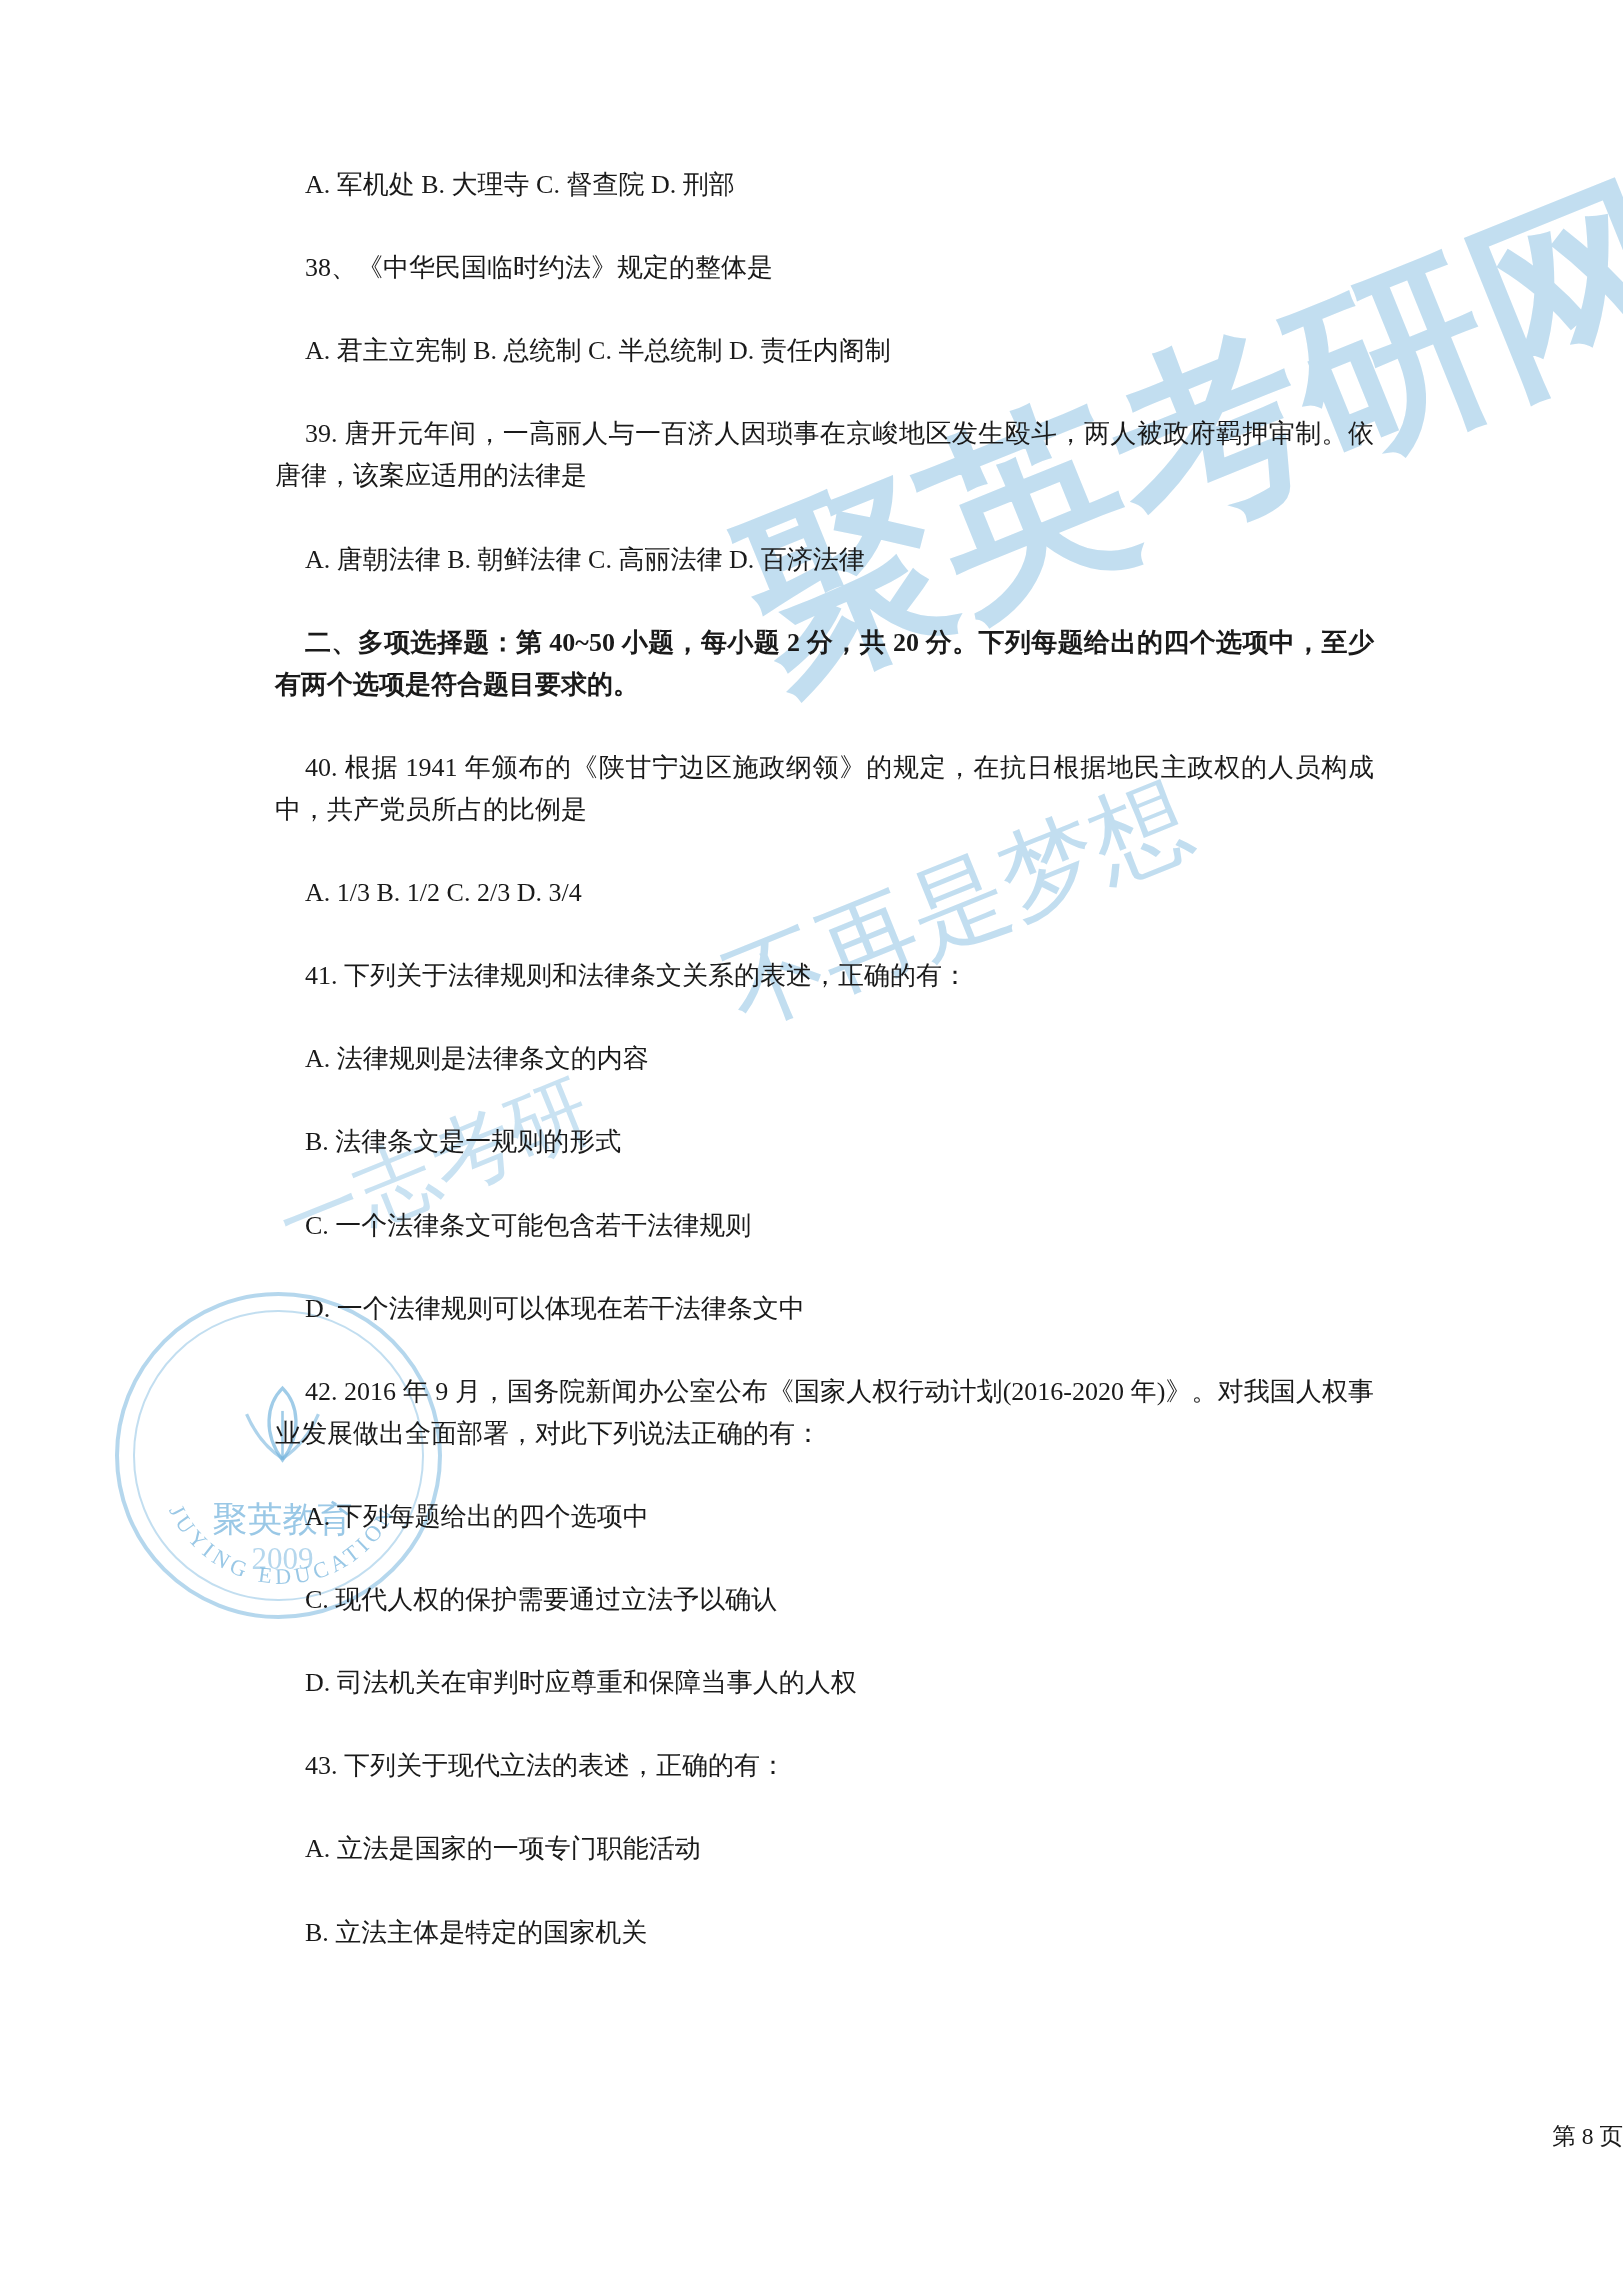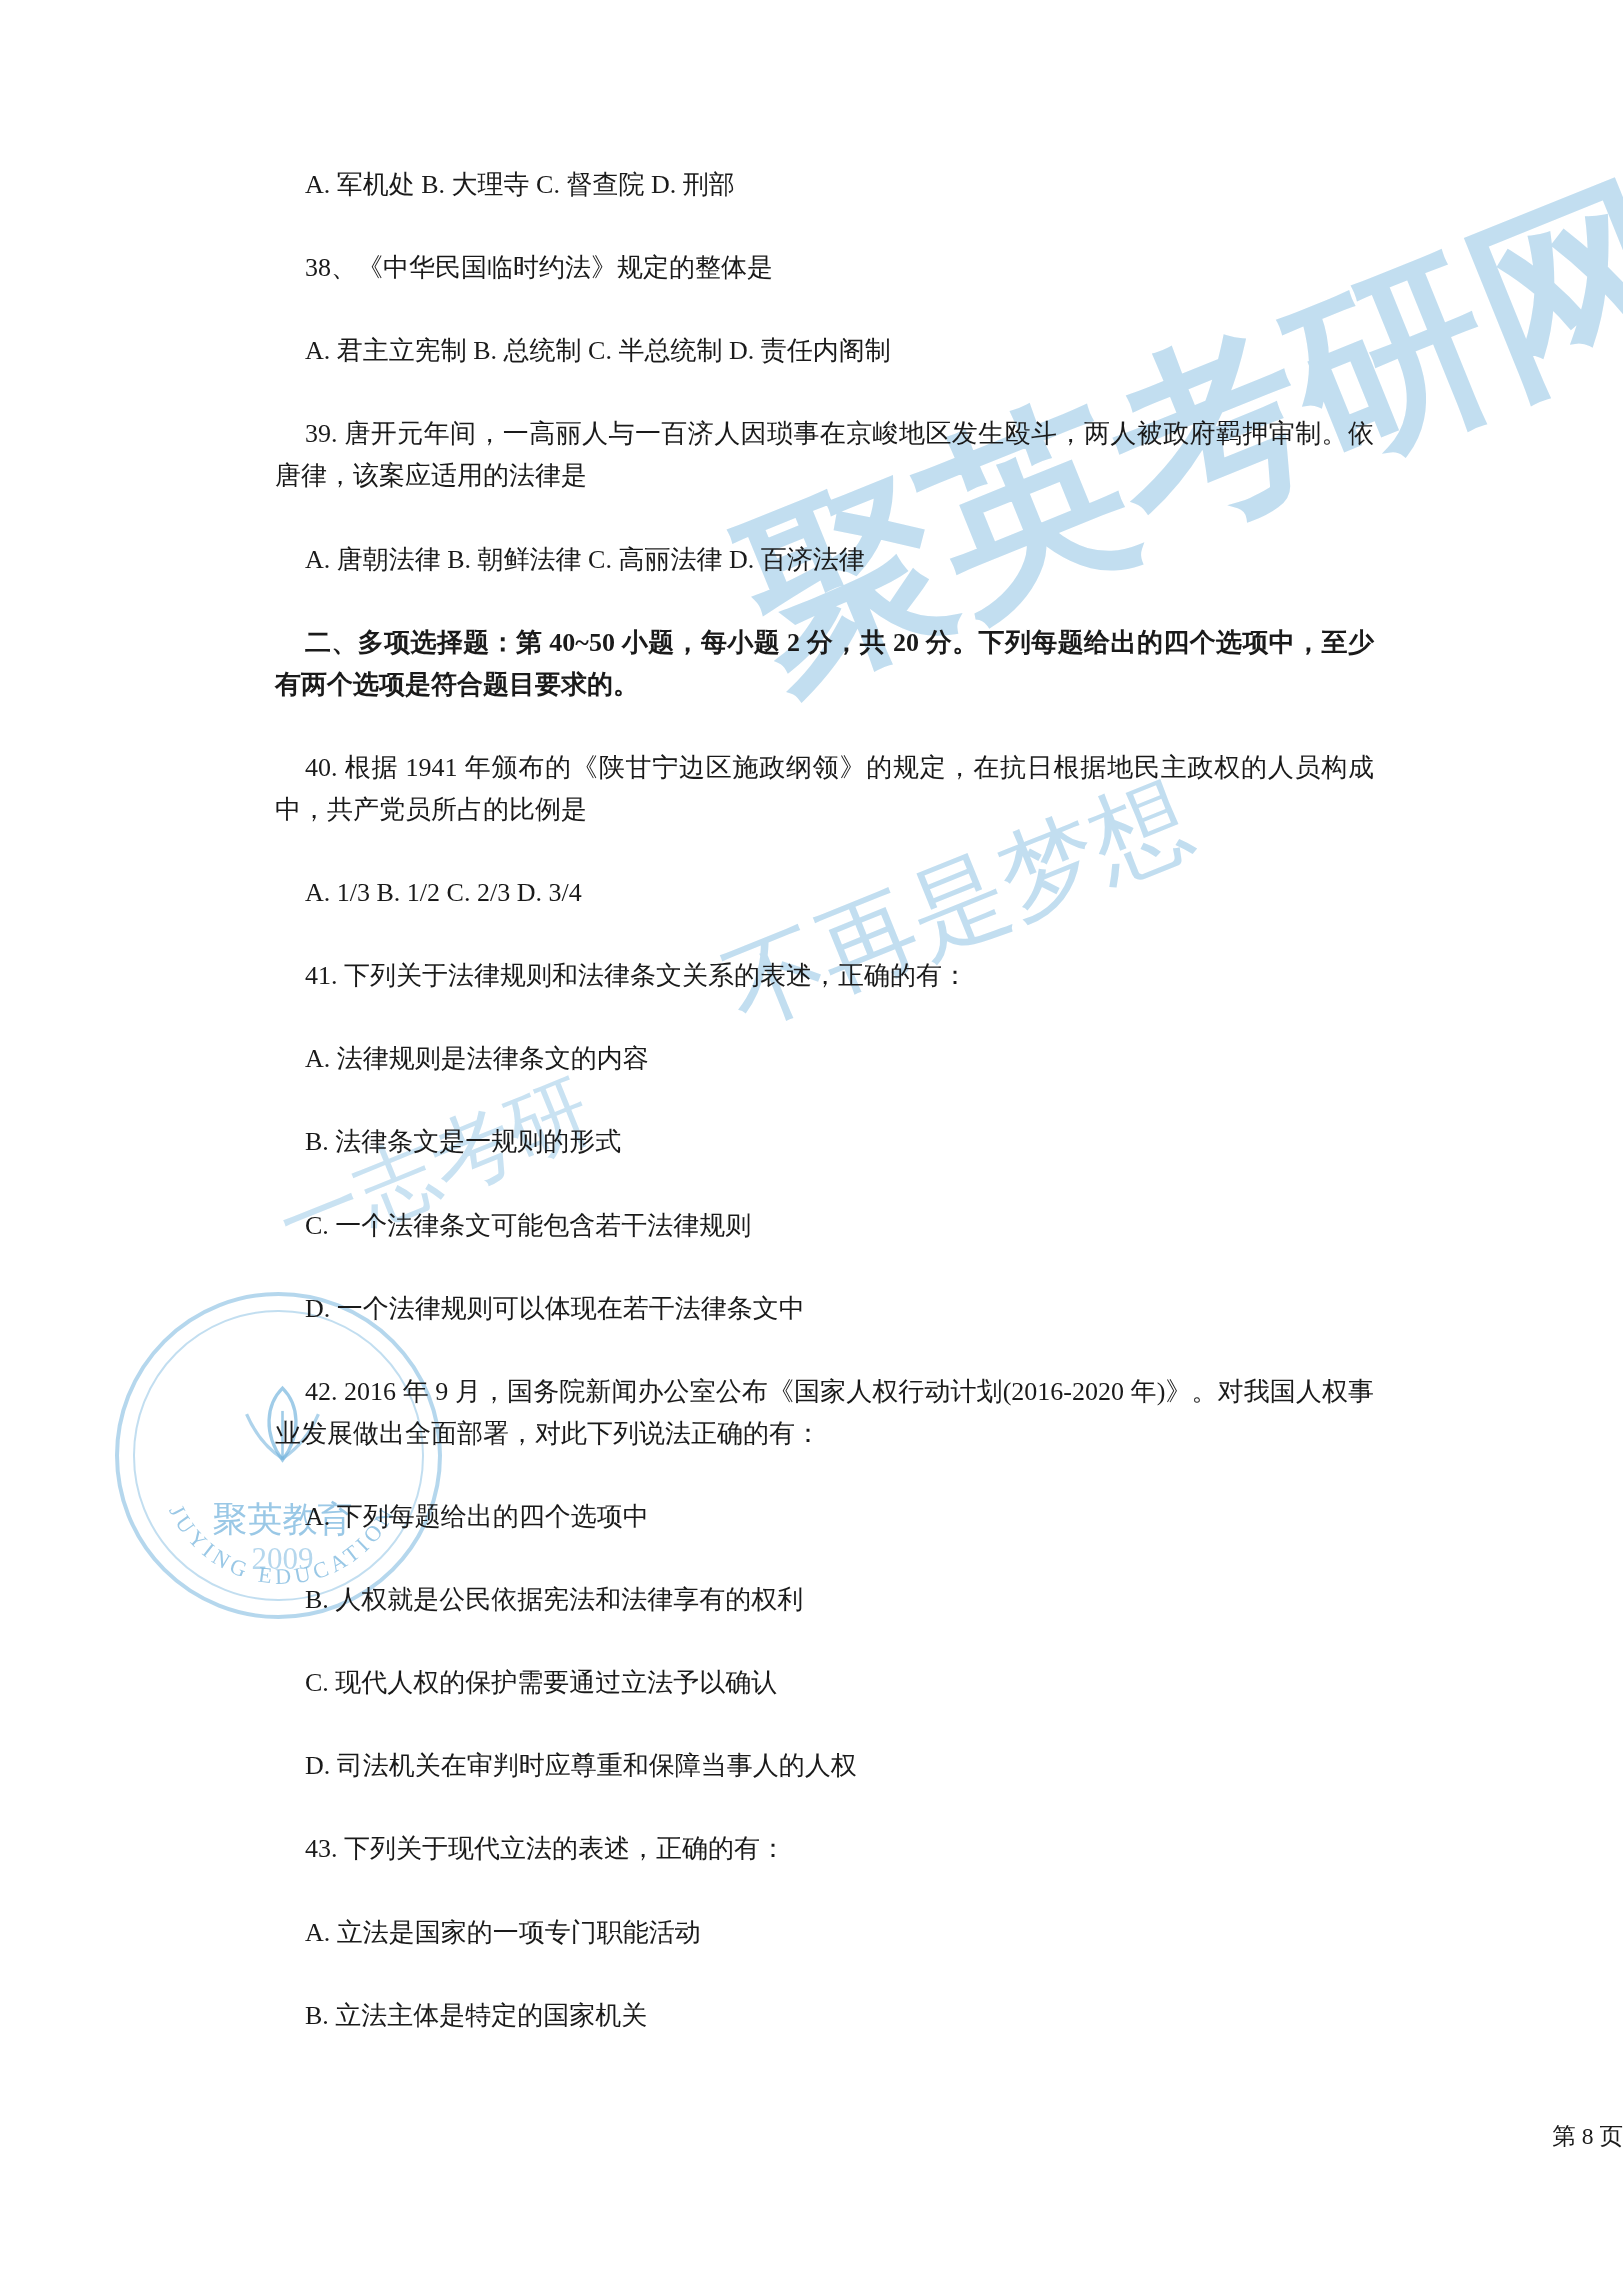--- a/index.html
+++ b/index.html
@@ -194,21 +194,20 @@
       <div class="para bold">二、多项选择题：第 40~50 小题，每小题 2 分，共 20 分。下列每题给出的四个选项中，至少有两个选项是符合题目要求的。</div>
       <div class="para indent">40. 根据 1941 年颁布的《陕甘宁边区施政纲领》的规定，在抗日根据地民主政权的人员构成中，共产党员所占的比例是</div>
       <div class="para options">A. 1/3  B. 1/2  C. 2/3  D. 3/4</div>
       <div class="para indent">41. 下列关于法律规则和法律条文关系的表述，正确的有：</div>
       <div class="para options">A. 法律规则是法律条文的内容</div>
       <div class="para options">B. 法律条文是一规则的形式</div>
       <div class="para options">C. 一个法律条文可能包含若干法律规则</div>
       <div class="para options">D. 一个法律规则可以体现在若干法律条文中</div>
       <div class="para indent">42. 2016 年 9 月，国务院新闻办公室公布《国家人权行动计划(2016-2020 年)》。对我国人权事业发展做出全面部署，对此下列说法正确的有：</div>
       <div class="para options">A. 下列每题给出的四个选项中</div>
-      <div class="para options">B. 人权就是公民依据宪法和法律享有的权利</div>
       <div class="para options">C. 现代人权的保护需要通过立法予以确认</div>
       <div class="para options">D. 司法机关在审判时应尊重和保障当事人的人权</div>
       <div class="para indent">43. 下列关于现代立法的表述，正确的有：</div>
       <div class="para options">A. 立法是国家的一项专门职能活动</div>
       <div class="para options">B. 立法主体是特定的国家机关</div>
     </div>
 
   <div class="footer">第 8 页</div>
 </div>
 

